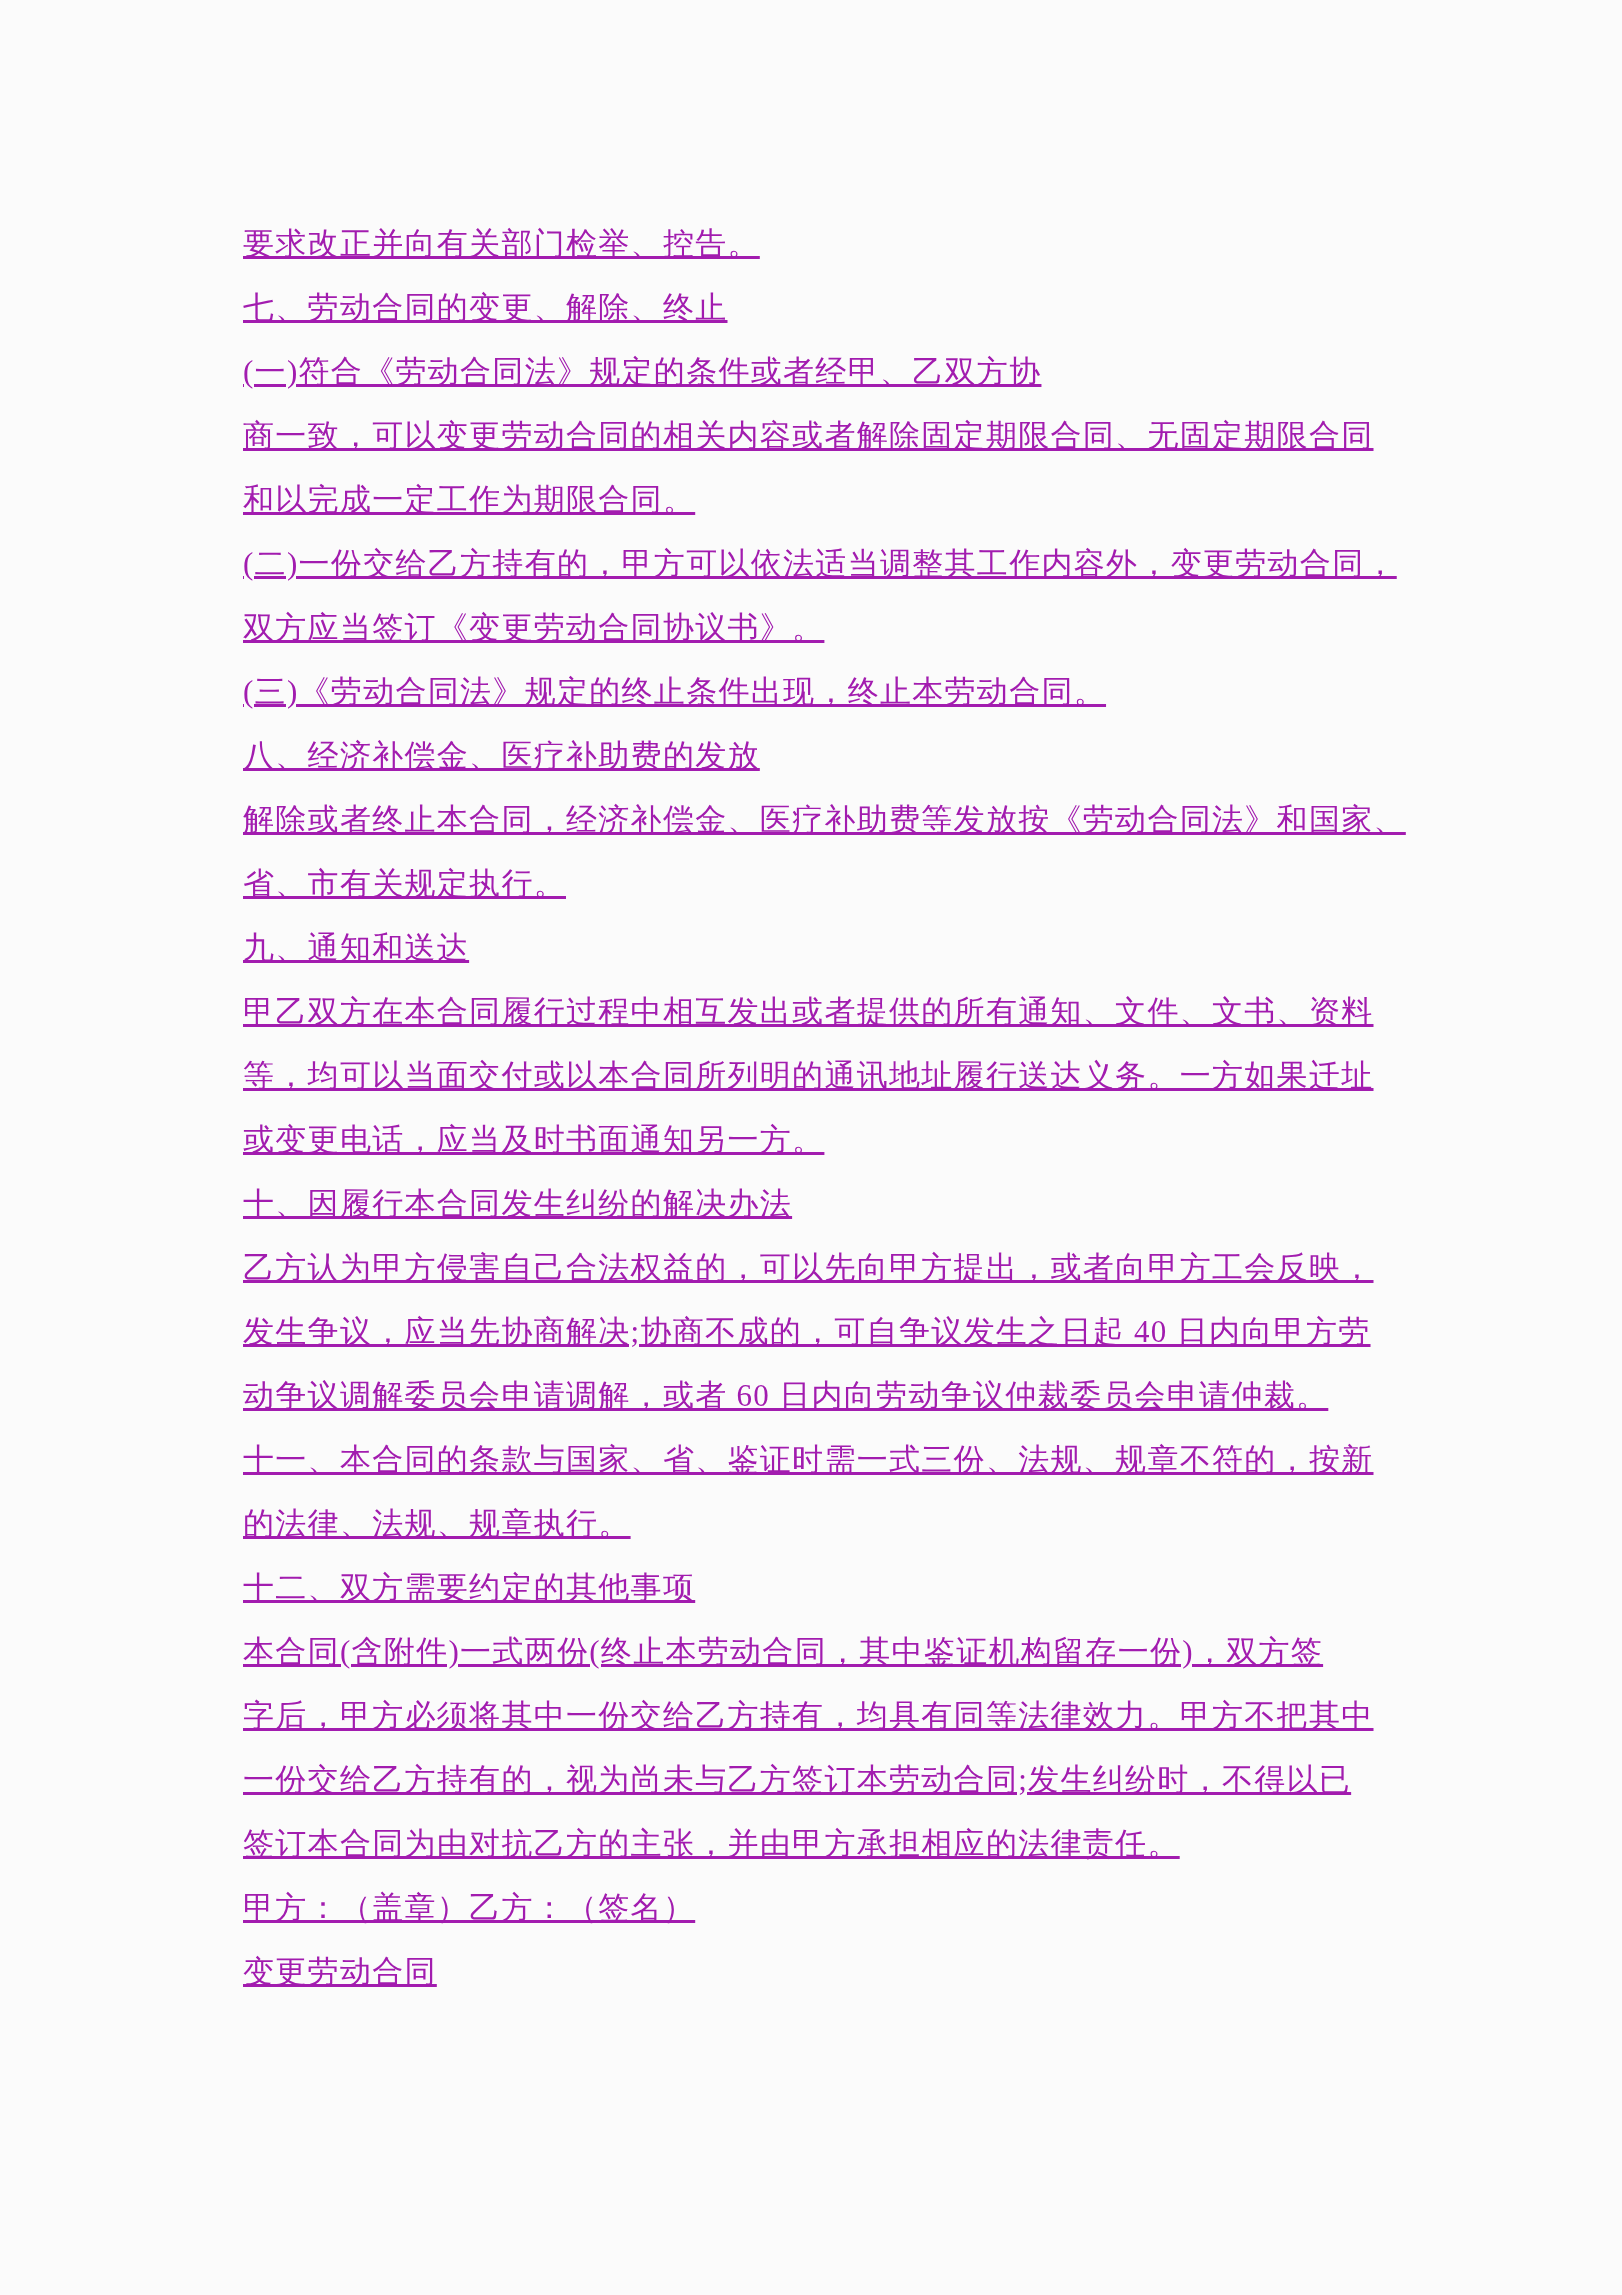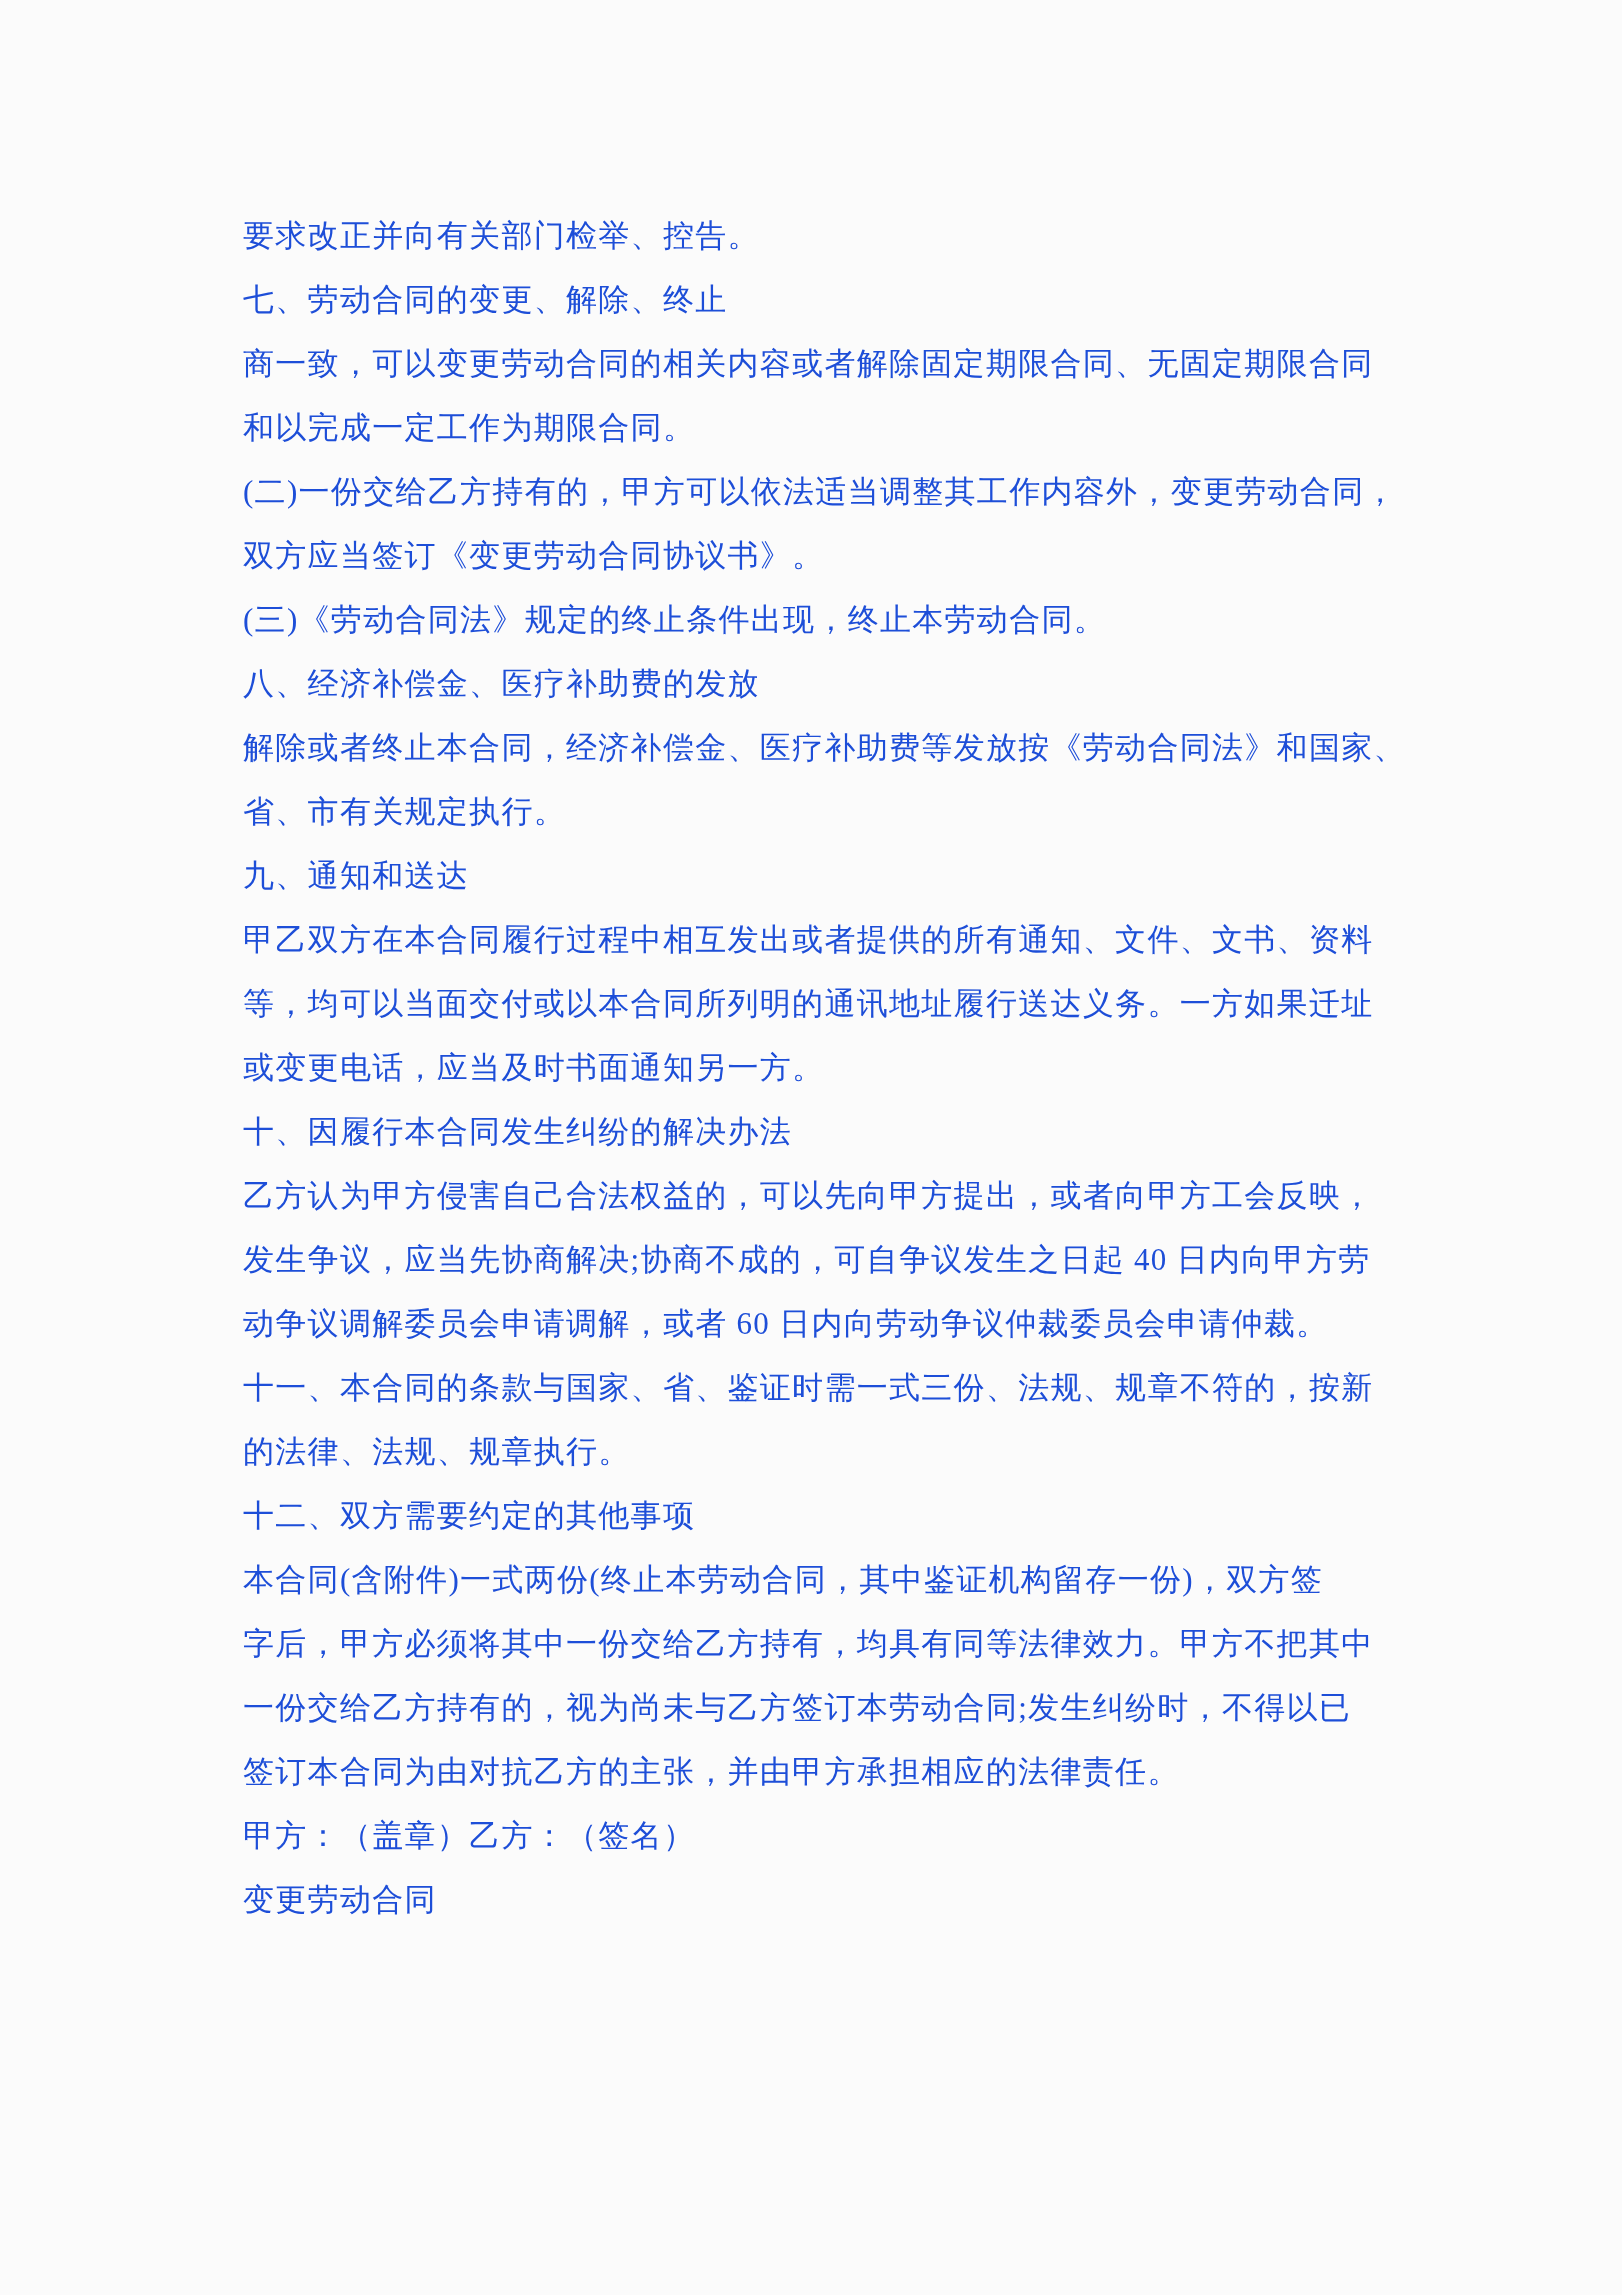--- a/index.html
+++ b/index.html
@@ -15,39 +15,41 @@
     font-family: "Liberation Serif", "DejaVu Serif", serif;
   }
   .page {
     position: absolute;
     inset: 0;
     background: #fbfbfb;
   }
   .text-block {
     position: absolute;
     left: 243px;
-    top: 204px;
+    top: 212px;
     width: 1171px;
-    color: #1d4ed8;
+    color: #a21caf;
     font-size: 31px;
     line-height: 64px;
     letter-spacing: 1.3px;
+    text-decoration: underline;
   }
   .line {
     white-space: nowrap;
     height: 64px;
   }
 </style>
 </head>
 <body>
 
 <div class="page">
   <div class="text-block">
     <div class="line">要求改正并向有关部门检举、控告。</div>
     <div class="line">七、劳动合同的变更、解除、终止</div>
+    <div class="line">(一)符合《劳动合同法》规定的条件或者经甲、乙双方协</div>
     <div class="line">商一致，可以变更劳动合同的相关内容或者解除固定期限合同、无固定期限合同</div>
     <div class="line">和以完成一定工作为期限合同。</div>
     <div class="line">(二)一份交给乙方持有的，甲方可以依法适当调整其工作内容外，变更劳动合同，</div>
     <div class="line">双方应当签订《变更劳动合同协议书》。</div>
     <div class="line">(三)《劳动合同法》规定的终止条件出现，终止本劳动合同。</div>
     <div class="line">八、经济补偿金、医疗补助费的发放</div>
     <div class="line">解除或者终止本合同，经济补偿金、医疗补助费等发放按《劳动合同法》和国家、</div>
     <div class="line">省、市有关规定执行。</div>
     <div class="line">九、通知和送达</div>
     <div class="line">甲乙双方在本合同履行过程中相互发出或者提供的所有通知、文件、文书、资料</div>

